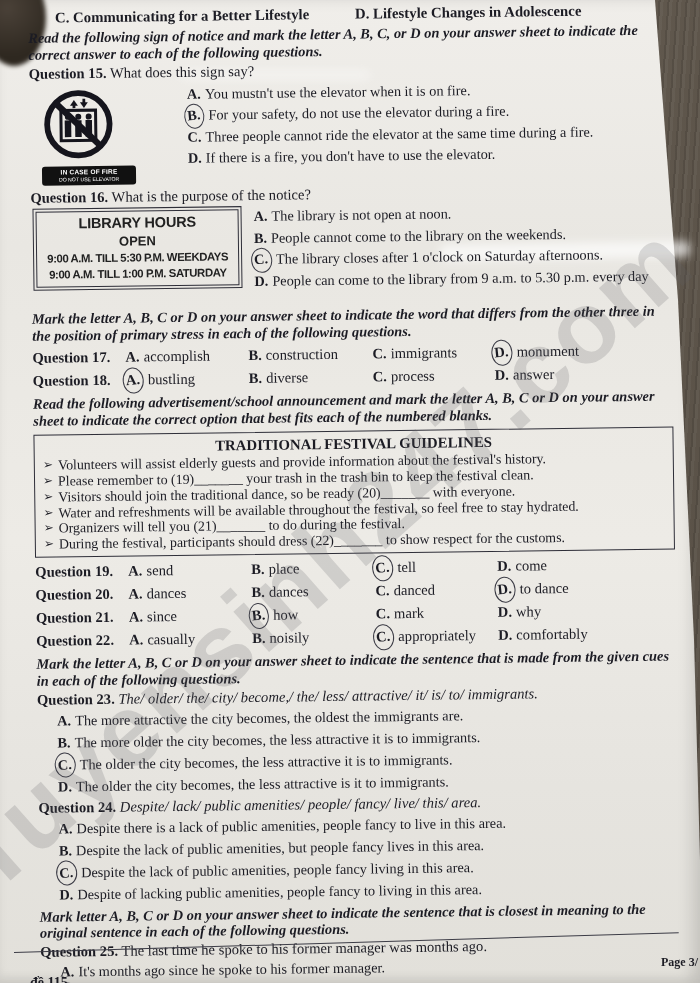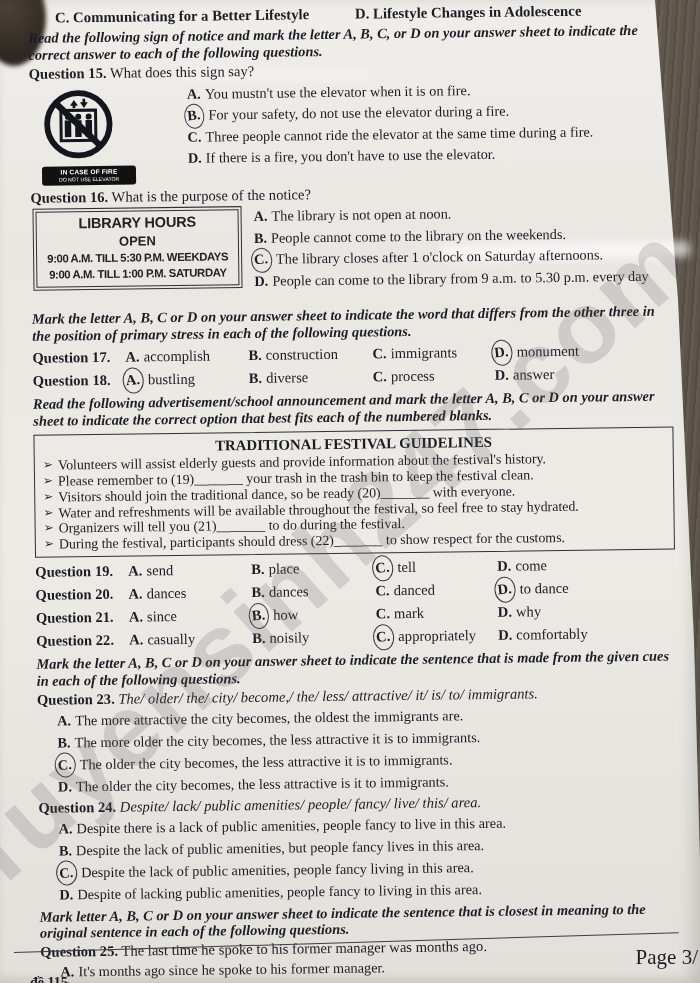--- a/index.html
+++ b/index.html
@@ -61,21 +61,21 @@
   .row4 .lt{font-weight:bold;margin-right:4px;}
   
   .fest-box{border:1.5px solid #2e2e38;width:640px;box-sizing:border-box;
         padding:3px 8px 4px 8px;margin:5px 0 3px 0;}
   .fest-title{text-align:center;font-weight:bold;font-size:14.8px;margin-bottom:1px;}
   .fest-bullet{display:flex;font-size:13.9px;line-height:15.9px;}
   .fest-bullet .arrow{flex:none;width:15px;font-size:12px;}
   
   .footer-line{position:absolute;left:14px;bottom:30px;width:665px;height:0;
         border-top:1.6px solid #3c3c46;transform:rotate(-1.7deg);transform-origin:left center;z-index:4;}
-  .page-num{position:absolute;right:2px;bottom:13px;font-weight:normal;font-size:21px;z-index:4;}
+  .page-num{position:absolute;right:2px;bottom:13px;font-weight:bold;font-size:12px;z-index:4;}
   .footer-frag{position:absolute;left:30px;bottom:-8px;font-weight:bold;font-size:14px;z-index:4;}
 </style>
 </head>
 <body>
 
 <div class="desk"></div>
 <div class="desk-grain"></div>
 <div class="paper"></div>
 <div class="corner-object"></div>
 <div class="glare g1"></div>

